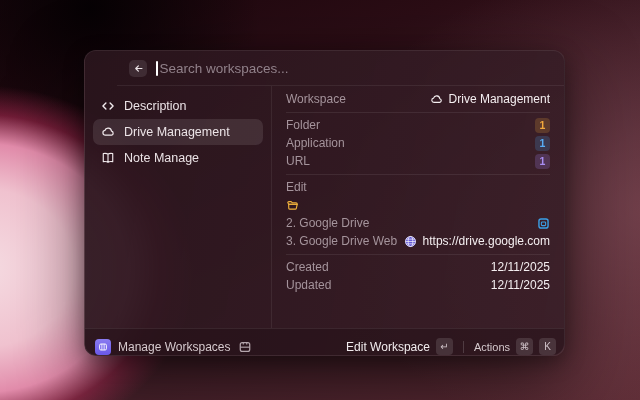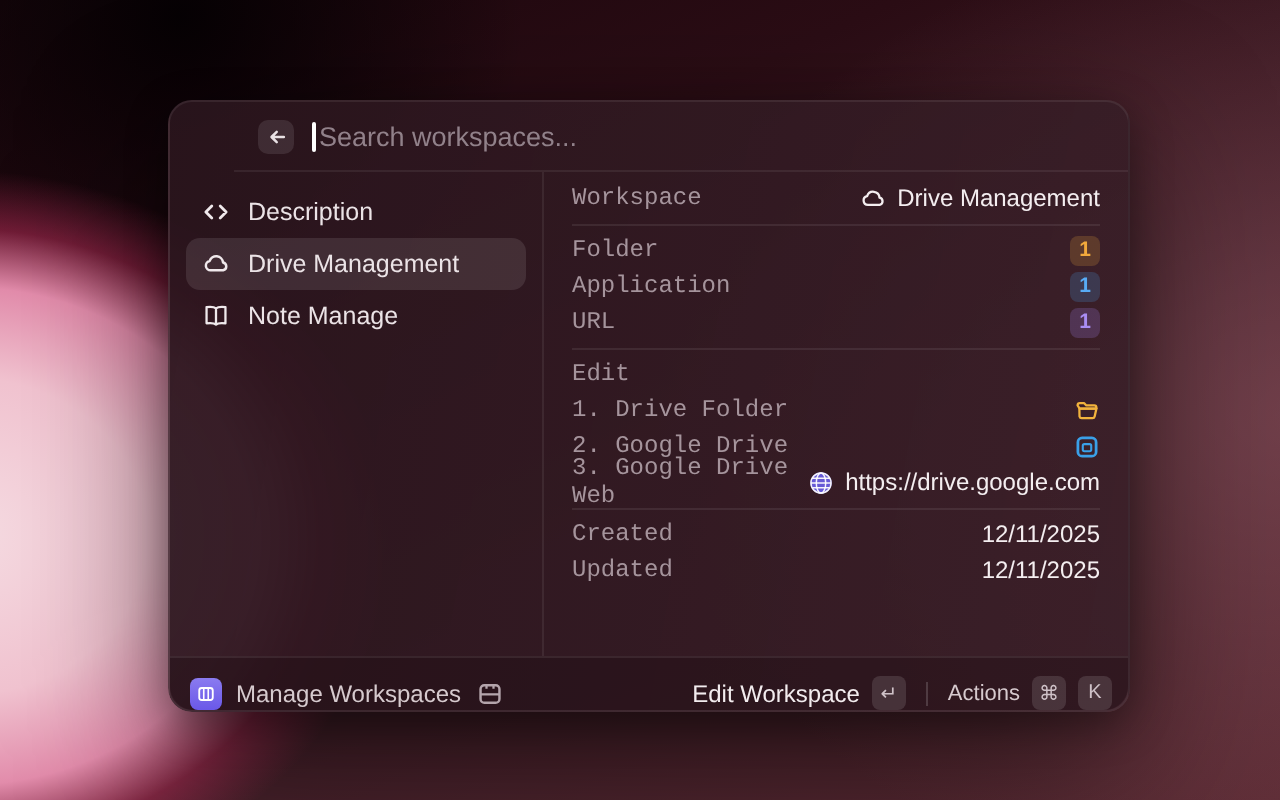--- a/index.html
+++ b/index.html
@@ -33,21 +33,21 @@
   
   .content { flex:1; display:flex; min-height:0; }
   .sidebar { width:186px; flex:0 0 186px; padding:7px 8px; }
   .srow { height:26px; display:flex; align-items:center; gap:9px; padding:0 8px;
     border-radius:7px; font-size:12.5px; color:#ebe3e6; cursor:pointer; }
   .srow.selected { background:rgba(255,255,255,0.10); }
   .srow .icn { width:14px; height:14px; flex:0 0 auto; display:flex; }
   .details { flex:1; border-left:1px solid rgba(255,255,255,0.07); padding:4px 14px; 
     display:flex; flex-direction:column; font-size:12px; }
   .drow { height:18px; display:flex; align-items:center; justify-content:space-between; }
-  .dlabel { color:#a5949c;font-family:Liberation Mono, monospace; }
+  .dlabel { color:#a5949c; }
   .dvalue { color:#f4eef0; display:flex; align-items:center; gap:6px; }
   .divider { height:1px; background:rgba(255,255,255,0.08); margin:3.5px 0; }
   .badge { min-width:15px; height:15px; border-radius:4px; display:flex; align-items:center;
     justify-content:center; font-size:10.5px; font-weight:700; padding:0 3px; }
   .badge.folder { background:rgba(242,169,60,0.20); color:#f2a93c; }
   .badge.app { background:rgba(74,163,240,0.20); color:#58acf5; }
   .badge.url { background:rgba(166,131,242,0.22); color:#a98df2; }
   
   .footer { height:27px; flex:0 0 27px; display:flex; align-items:flex-end;
     border-top:1px solid rgba(255,255,255,0.08); padding:0 8px 0 10px;
@@ -145,21 +145,20 @@
         <span class="badge url">1</span>
       </div>
 
       <div class="divider"></div>
 
       <div class="drow">
         <span class="dlabel">Edit</span>
       </div>
 
       <div class="drow">
-        <span class="dlabel">1. Drive Folder</span>
         <span class="dvalue">
           <svg width="13" height="13" viewBox="0 0 16 16">
               <path d="M2.2 4.6c0-.8.6-1.4 1.4-1.4h2.7l1.3 1.4h4.8c.8 0 1.4.6 1.4 1.4v.5H3.5z" stroke="#f2b33d" stroke-width="1.4" fill="none" stroke-linejoin="round"></path>
               <path d="M3.3 6.5h10.5l-1.1 4.9c-.14.6-.68 1-1.3 1H4.7c-.62 0-1.16-.4-1.3-1z" stroke="#f2b33d" stroke-width="1.4" fill="none" stroke-linejoin="round"></path>
             </svg>
         </span>
       </div>
 
       <div class="drow">
         <span class="dlabel">2. Google Drive</span>

